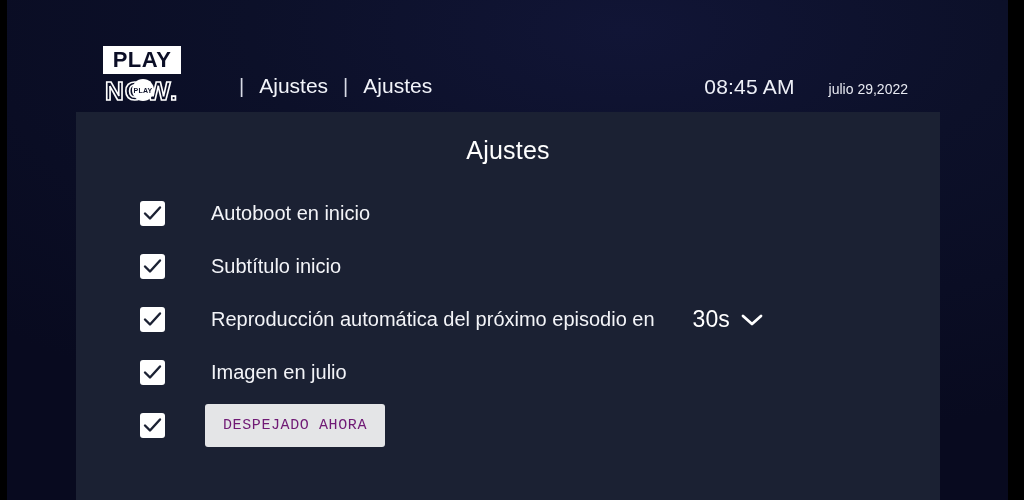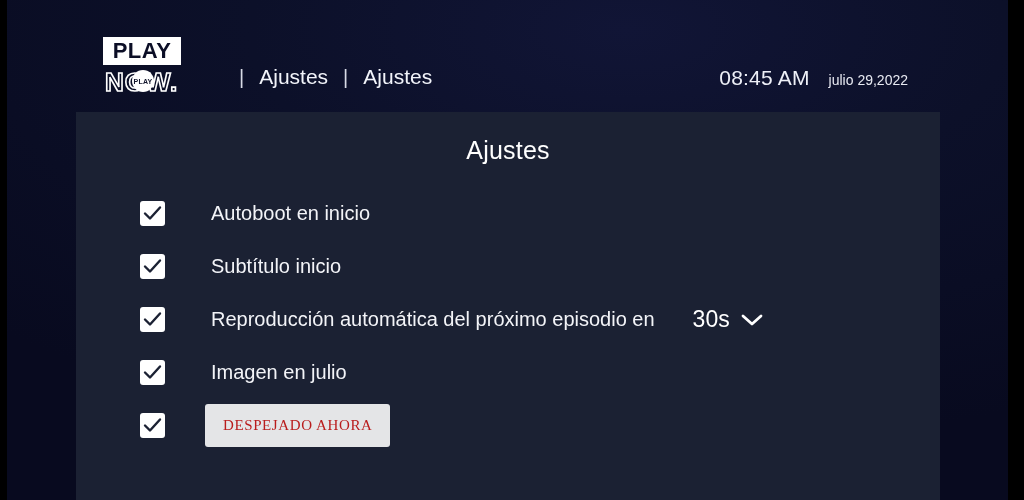--- a/index.html
+++ b/index.html
@@ -28,21 +28,21 @@
     height: 500px;
     background:
       radial-gradient(ellipse 900px 420px at 62% 6%, #111536 0%, #0c1029 42%, #080a1f 100%),
       linear-gradient(160deg, #0b0e26 0%, #080a1e 60%, #06081a 100%);
     overflow: hidden;
   }
 
   
   .header {
     position: absolute;
-    left: 0; top: 8px;
+    left: 0; top: 17px;
     width: 100%;
     height: 92px;
   }
 
   .logo {
     position: absolute;
     left: 96px;
     top: 29px;
     width: 82px;
     height: 66px;
@@ -105,21 +105,21 @@
     font-size: 21px;
   }
   .bc-sep { color: #d8dbe6; font-size: 20px; }
 
   .clock {
     position: absolute;
     right: 100px;
     top: 58px;
     display: flex;
     align-items: baseline;
-    gap: 19px;
+    gap: 34px;
     color: #eef0f7;
   }
   .clock-time { font-size: 21px; letter-spacing: 0.2px; }
   .clock-date { font-size: 14px; color: #e8eaf2; }
 
   
   .panel {
     position: absolute;
     left: 69px;
     top: 112px;
@@ -172,27 +172,27 @@
     gap: 11px;
     margin-left: 22px;
     color: #ffffff;
   }
   .dropdown-value { font-size: 23px; }
   .chev { display: block; }
 
   .clear-btn {
     margin-left: 24px;
     background: #e4e5e7;
-    color: #b91c1c;
+    color: #701a75;
     border: none;
     border-radius: 3px;
     font-size: 15px;
     letter-spacing: 0.6px;
     padding: 13px 18px;
-    font-family: Liberation Serif, serif;
+    font-family: Liberation Mono, monospace;
     cursor: pointer;
     white-space: nowrap;
   }
 </style>
 </head>
 <body>
 
 <div class="screen">
   <div class="app">
 

